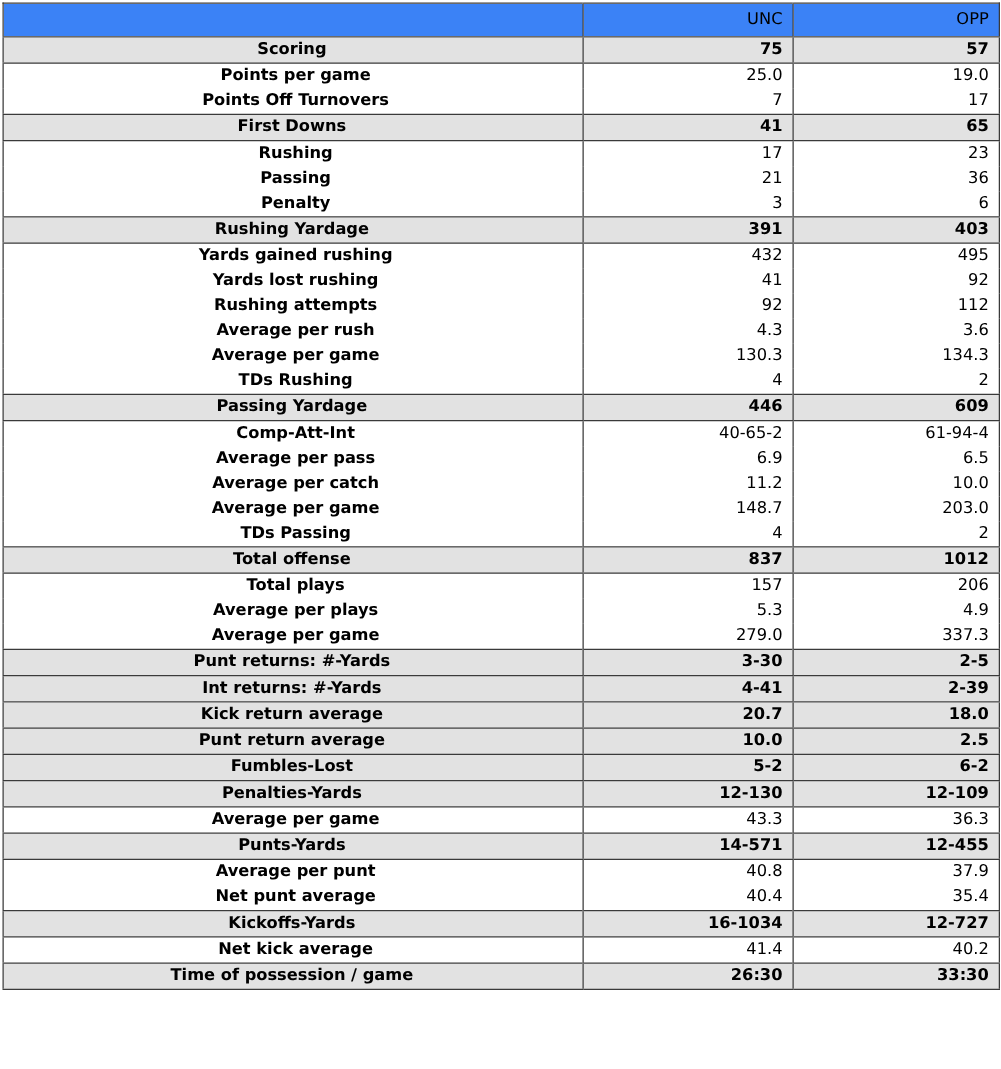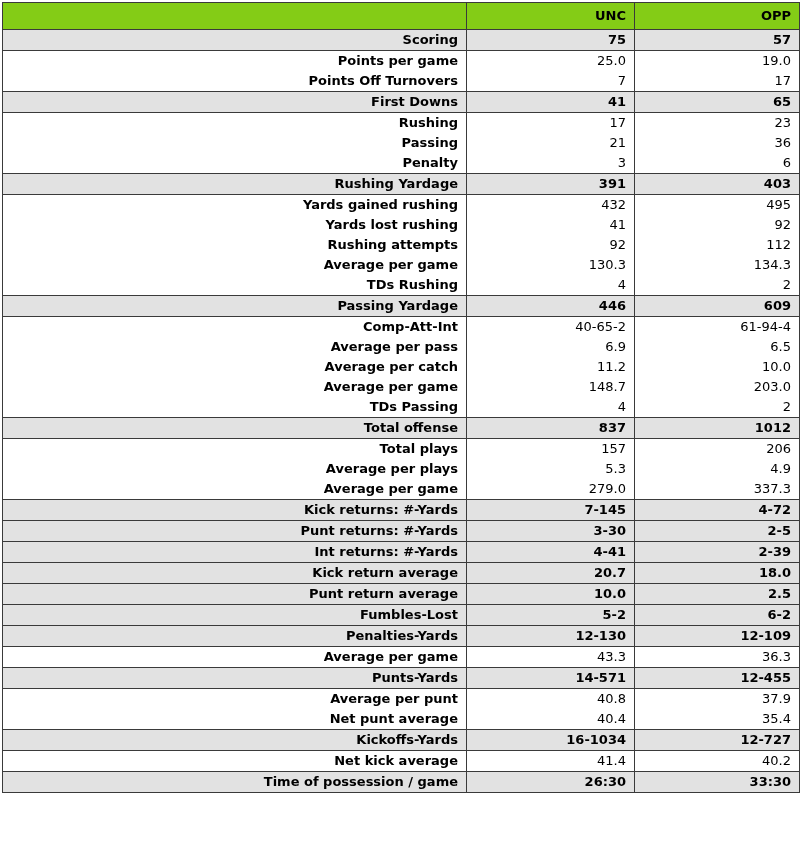--- a/index.html
+++ b/index.html
@@ -23,37 +23,37 @@
     line-height: 14px;
     padding: 3px 8px;
     white-space: nowrap;
     overflow: hidden;
   }
 
   
   th + th, td + td { border-left: 1px solid #3a3a3a; }
 
   thead th {
-    background: #84cc16;
-    font-weight: bold;
+    background: #3b82f6;
+    font-weight: normal;
     text-align: right;
     padding-top: 6px;
     padding-bottom: 6px;
     border-bottom: 1px solid #3a3a3a;
   }
   thead th:first-child { text-align: left; }
 
   tr.category td {
     background: #e2e2e2;
     font-weight: bold;
     border-top: 1px solid #3a3a3a;
     border-bottom: 1px solid #3a3a3a;
   }
 
-  td.label { text-align: right; padding-left: 6px; }
+  td.label { text-align: center; padding-left: 6px; }
   tr.sub td.label { padding-left: 12px; font-weight: bold; }
   td.val { text-align: right; }
 </style>
 </head>
 <body>
 
 <table class="stats">
   <colgroup>
     <col class="c-label">
     <col class="c-unc">
@@ -116,20 +116,25 @@
         <td class="label">Yards lost rushing</td>
         <td class="val">41</td>
         <td class="val">92</td>
       </tr>
       <tr class="sub">
         <td class="label">Rushing attempts</td>
         <td class="val">92</td>
         <td class="val">112</td>
       </tr>
       <tr class="sub">
+        <td class="label">Average per rush</td>
+        <td class="val">4.3</td>
+        <td class="val">3.6</td>
+      </tr>
+      <tr class="sub">
         <td class="label">Average per game</td>
         <td class="val">130.3</td>
         <td class="val">134.3</td>
       </tr>
       <tr class="sub">
         <td class="label">TDs Rushing</td>
         <td class="val">4</td>
         <td class="val">2</td>
       </tr>
       <tr class="category">
@@ -176,25 +181,20 @@
         <td class="label">Average per plays</td>
         <td class="val">5.3</td>
         <td class="val">4.9</td>
       </tr>
       <tr class="sub">
         <td class="label">Average per game</td>
         <td class="val">279.0</td>
         <td class="val">337.3</td>
       </tr>
       <tr class="category">
-        <td class="label">Kick returns: #-Yards</td>
-        <td class="val">7-145</td>
-        <td class="val">4-72</td>
-      </tr>
-      <tr class="category">
         <td class="label">Punt returns: #-Yards</td>
         <td class="val">3-30</td>
         <td class="val">2-5</td>
       </tr>
       <tr class="category">
         <td class="label">Int returns: #-Yards</td>
         <td class="val">4-41</td>
         <td class="val">2-39</td>
       </tr>
       <tr class="category">

